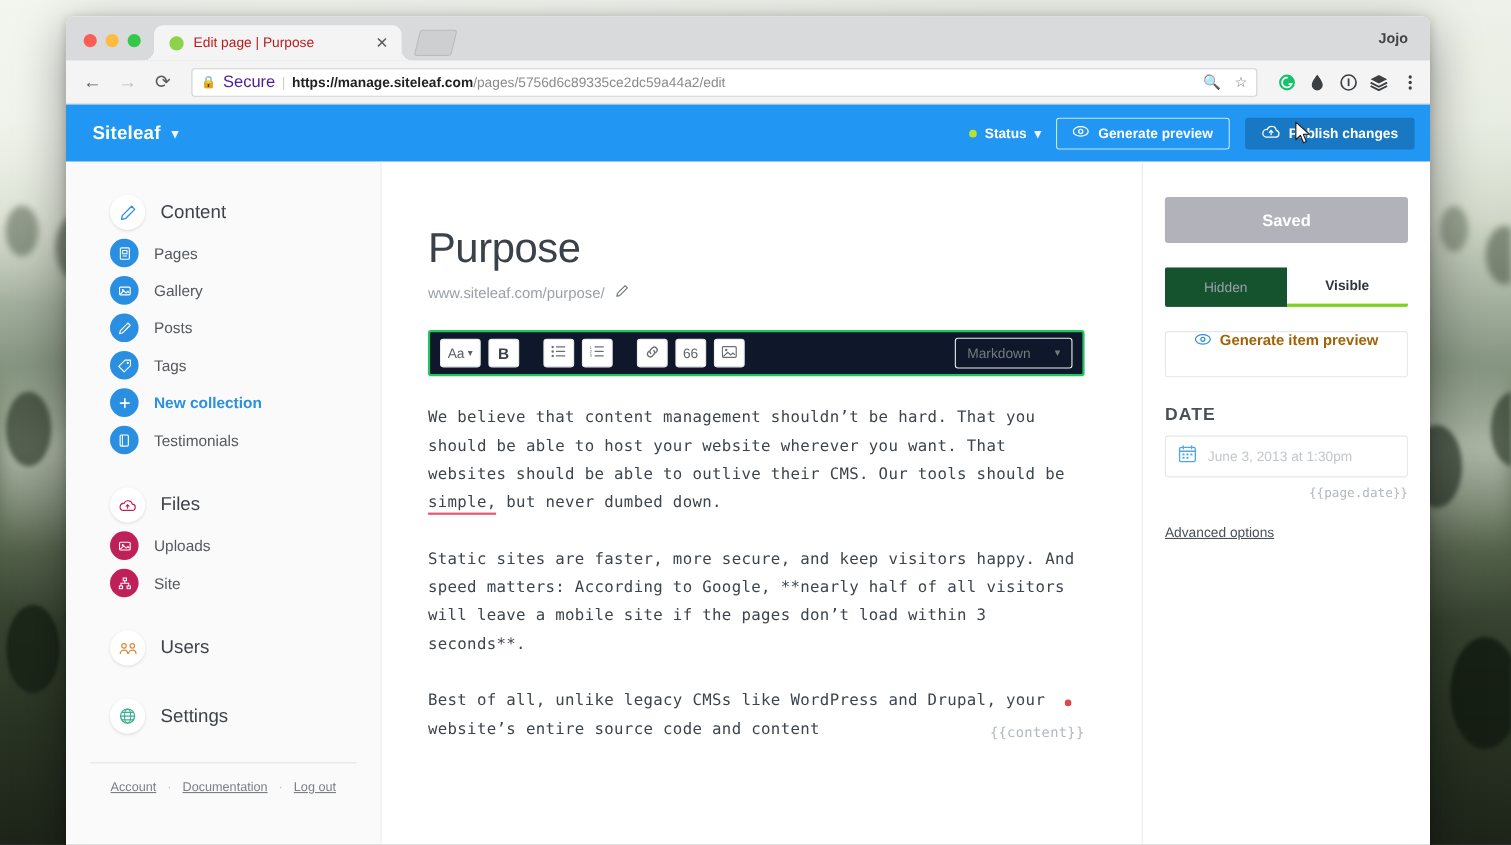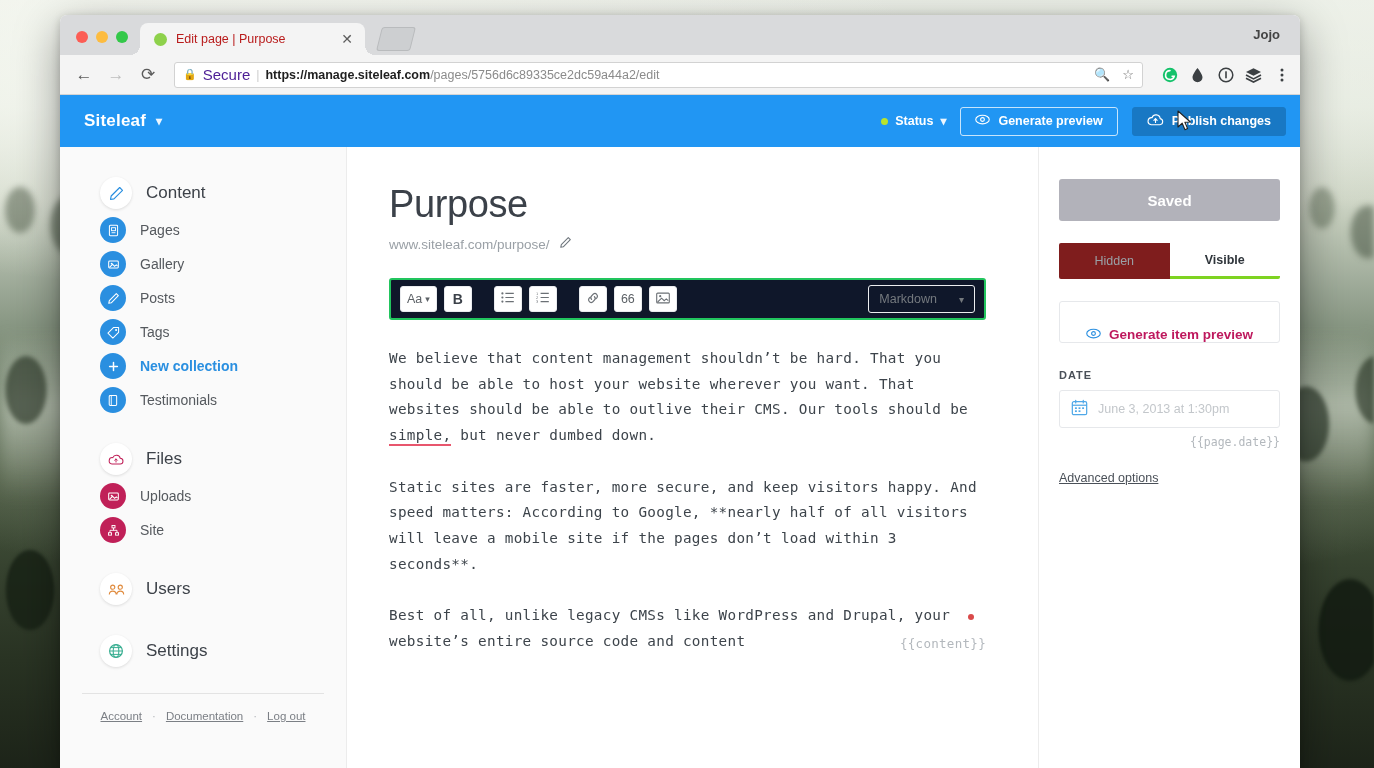--- a/index.html
+++ b/index.html
@@ -219,21 +219,21 @@
   .nav-divider { height: 1px; background: #e3e3e3; margin: 0 22px 16px; }
   .nav-footer {
     display: flex; align-items: center; justify-content: center; gap: 10px;
     padding-bottom: 46px; font-size: 11.5px;
   }
   .nav-footer a { color: #7b7f85; text-decoration: underline; }
   .nav-footer .sep { color: #b4b7bb; }
 
   
   .main {
-    flex: 1; background: #fff; padding: 36px 52px 0 42px;
+    flex: 1; background: #fff; padding: 58px 52px 0 42px;
     min-width: 0; overflow: hidden;
   }
   .page-title { font-size: 38px; font-weight: 300; color: #3b4149; letter-spacing: -.4px; }
   .permalink { display: flex; align-items: center; gap: 9px; margin-top: 10px; font-size: 13.5px; color: #9aa0a6; }
   .permalink .pencil { color: #6f767d; font-size: 12px; }
 
   .editor-toolbar {
     margin-top: 26px;
     height: 42px;
     border: 2px solid #22c55e; border-radius: 3px;
@@ -293,35 +293,35 @@
     height: 42px; border-radius: 3px; background: #b2b2ba;
     display: flex; align-items: center; justify-content: center;
     color: #fff; font-size: 15px; font-weight: bold;
   }
   .seg {
     margin-top: 22px; display: flex; height: 36px;
     border-radius: 2px; overflow: hidden;
   }
   .seg-item {
     flex: 1; display: flex; align-items: center; justify-content: center;
-    font-size: 12.5px; color: #9aa0a6; background: #7f1d1d;
+    font-size: 12.5px; color: #9aa0a6; background: #14532d;
     position: relative;
   }
   .seg-item.active {
     background: #fff; color: #2f353b; font-weight: bold;
     border-bottom: 3px solid #7ed321;
   }
   .ghost-btn {
     margin-top: 22px; height: 42px;
     border: 1px solid #e6e8eb; border-radius: 3px;
-    display: flex; align-items: flex-end; justify-content: center; gap: 8px;
-    color: #be185d; font-size: 13.5px; font-weight: bold;
+    display: flex; align-items: flex-start; justify-content: center; gap: 8px;
+    color: #a16207; font-size: 13.5px; font-weight: bold;
   }
   .field-label {
-    margin-top: 26px; font-size: 11px; font-weight: bold;
+    margin-top: 26px; font-size: 16px; font-weight: bold;
     letter-spacing: 1px; color: #4a5058;
   }
   .date-input {
     margin-top: 9px; height: 38px;
     border: 1px solid #e6e8eb; border-radius: 3px;
     display: flex; align-items: center; gap: 10px; padding: 0 11px;
   }
   .date-value { color: #c3c7cb; font-size: 12.5px; }
   .token-right {
     margin-top: 7px; text-align: right;

